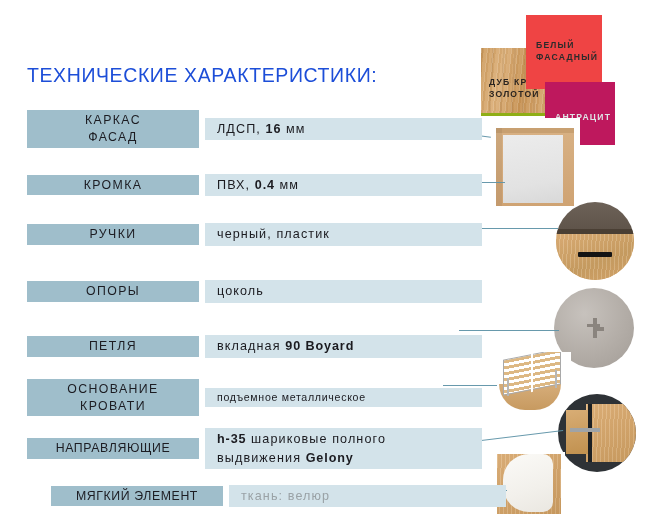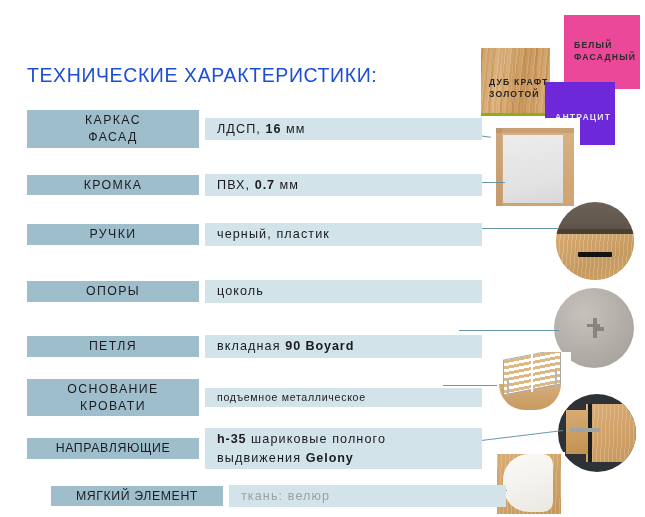--- a/index.html
+++ b/index.html
@@ -122,26 +122,26 @@
         rgba(255,255,255,0.05) 6px),
       repeating-linear-gradient(93deg,
         rgba(120,78,32,0.13) 0px,
         rgba(120,78,32,0.13) 2px,
         rgba(255,255,255,0.0) 2px,
         rgba(255,255,255,0.0) 11px),
       linear-gradient(100deg, #cf9f63 0%, #dcb07a 30%, #c89456 60%, #d9ab74 100%);
     border-bottom: 3px solid #8fae16;
   }
   .sw-white {
-    left: 564px; top: 15px; width: 76px; height: 74px;
-    background: #ec4899;
+    left: 526px; top: 15px; width: 76px; height: 74px;
+    background: #ef4444;
   }
   .sw-anthracite {
     left: 545px; top: 82px; width: 70px; height: 63px;
-    background: #6d28d9;
+    background: #be185d;
   }
 
   
   .photo { position: absolute; overflow: hidden; }
 
   
   .ph-cabinet {
     left: 490px; top: 118px; width: 90px; height: 90px;
     background: #ffffff;
   }
@@ -376,21 +376,21 @@
       <div class="spec-value">
         <span class="ln">ЛДСП, <b>16</b> мм</span>
       </div>
     </div>
 
     <div class="spec-row" style="top:58px; height:48px;">
       <div class="spec-label">
         <span>КРОМКА</span>
       </div>
       <div class="spec-value">
-        <span class="ln">ПВХ, <b>0.7</b> мм</span>
+        <span class="ln">ПВХ, <b>0.4</b> мм</span>
       </div>
     </div>
 
     <div class="spec-row" style="top:106px; height:51px;">
       <div class="spec-label">
         <span>РУЧКИ</span>
       </div>
       <div class="spec-value">
         <span class="ln">черный, пластик</span>
       </div>

